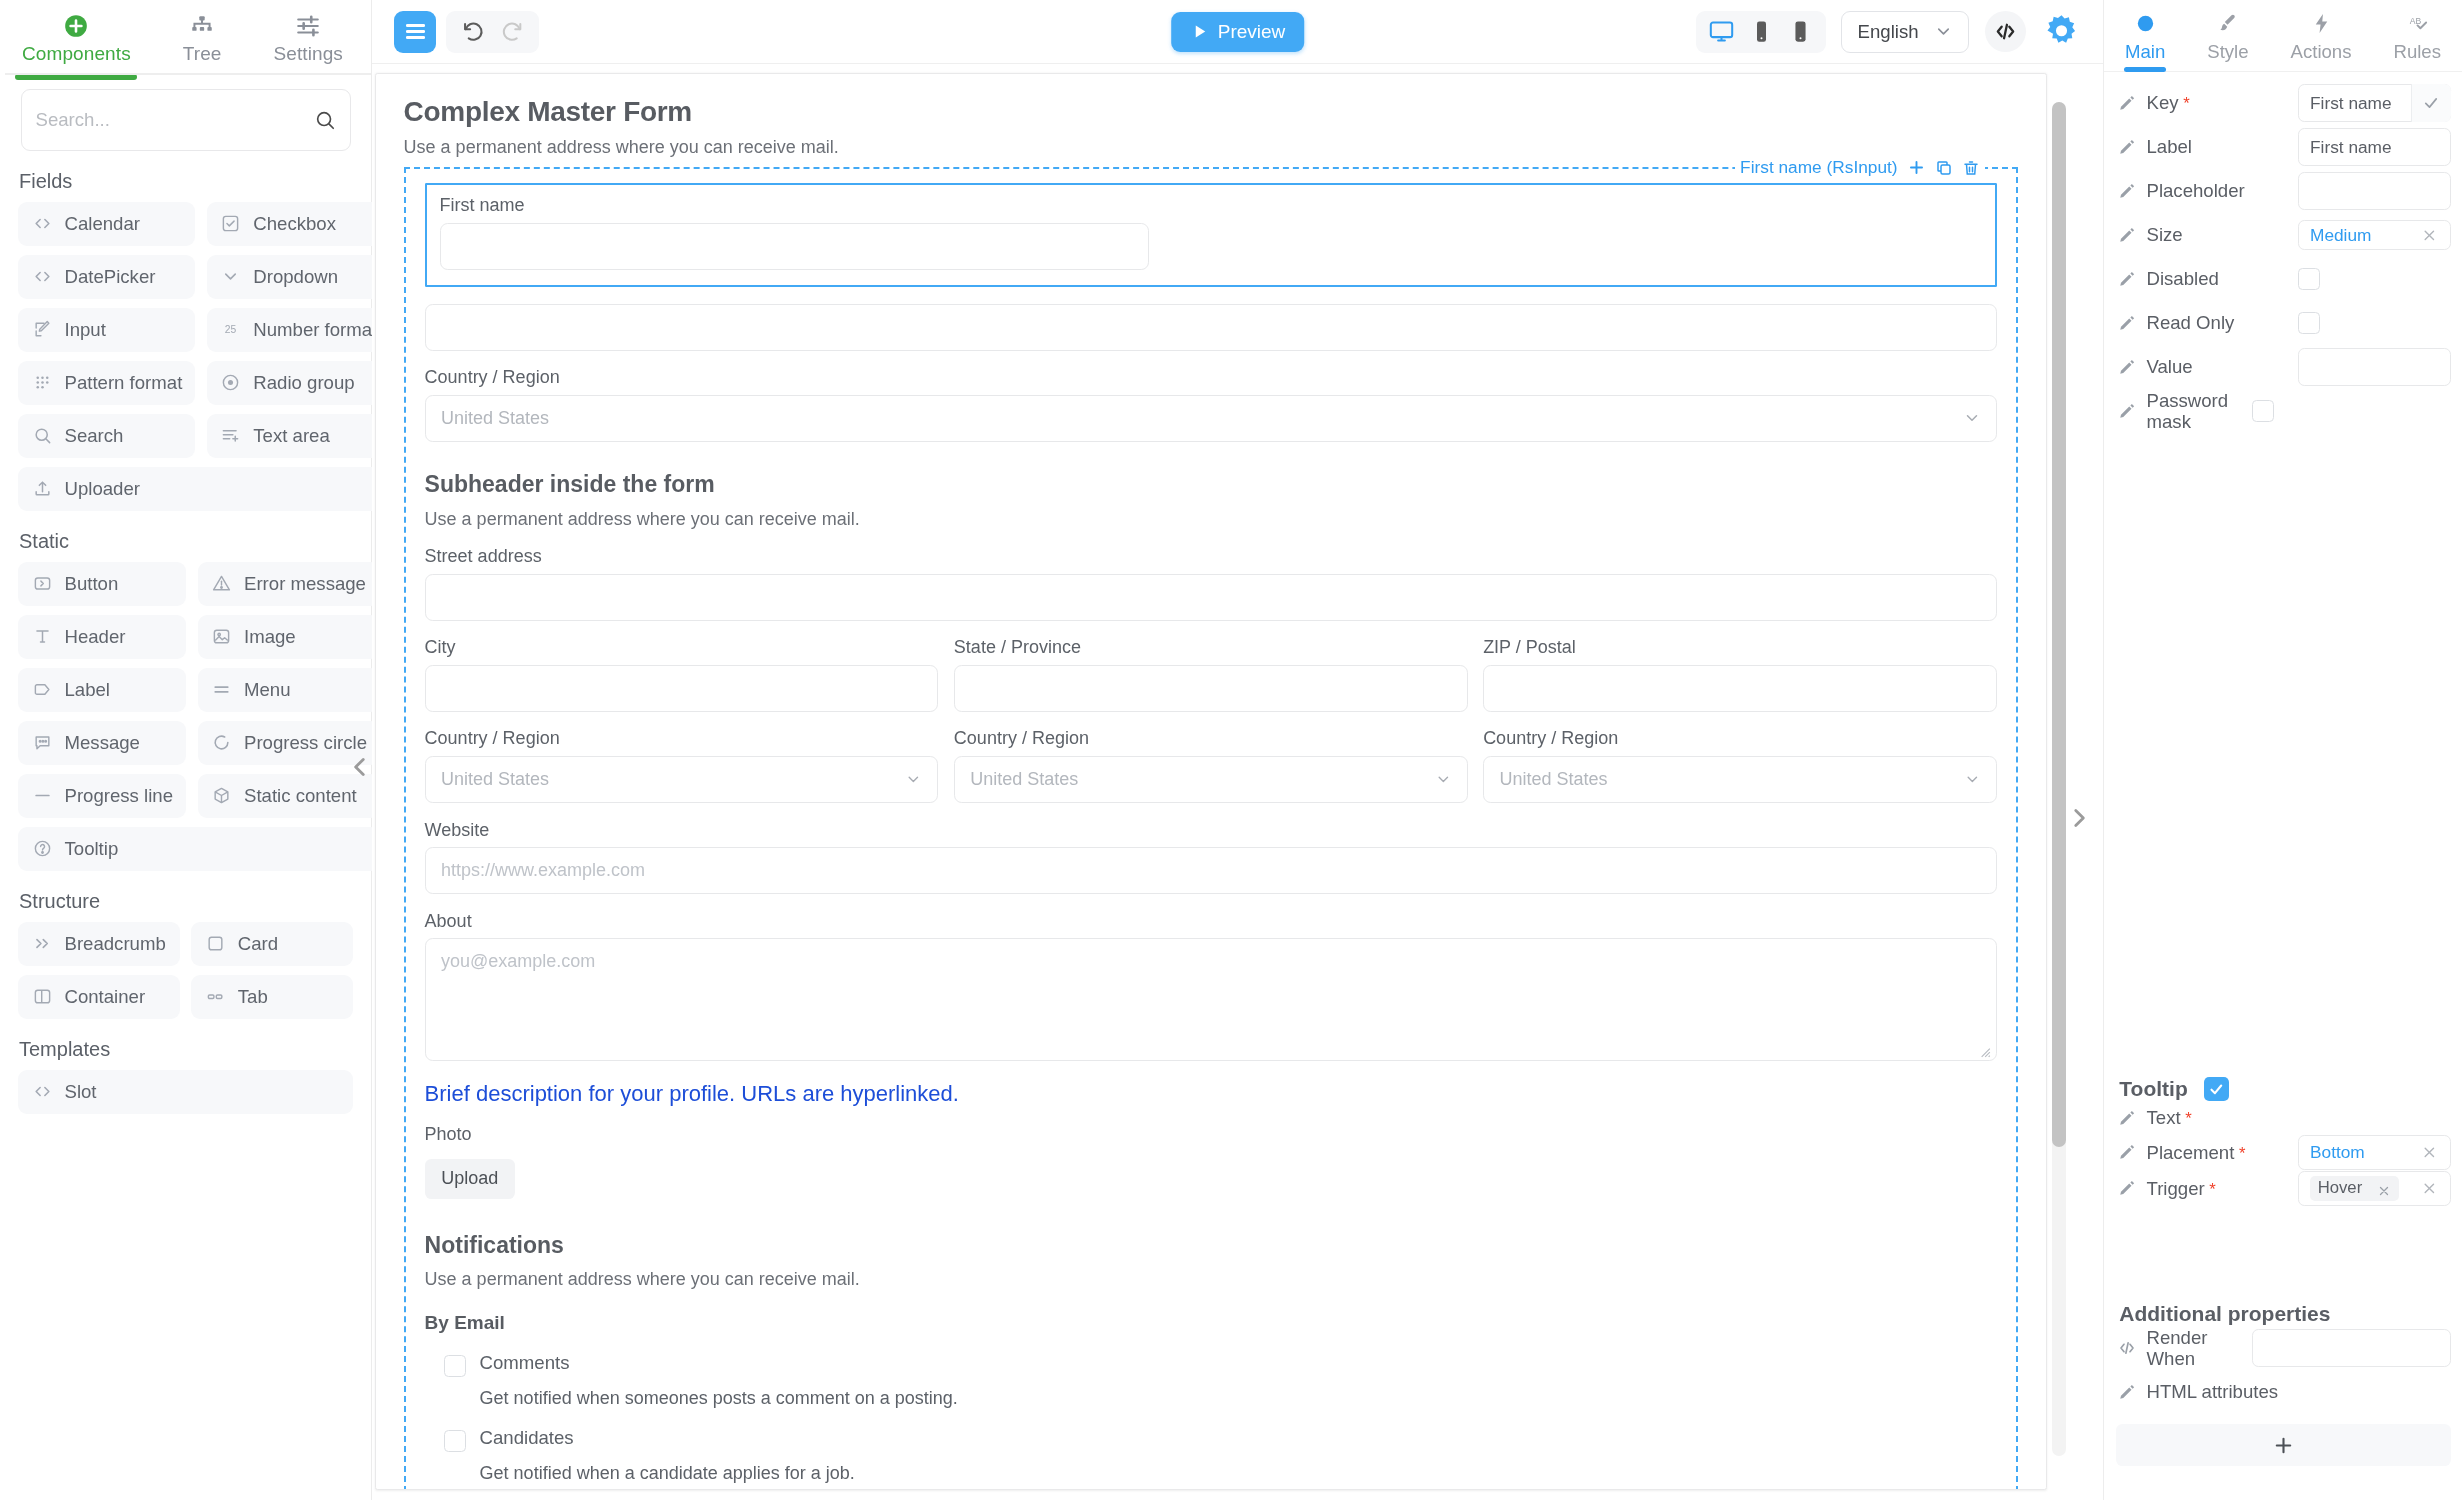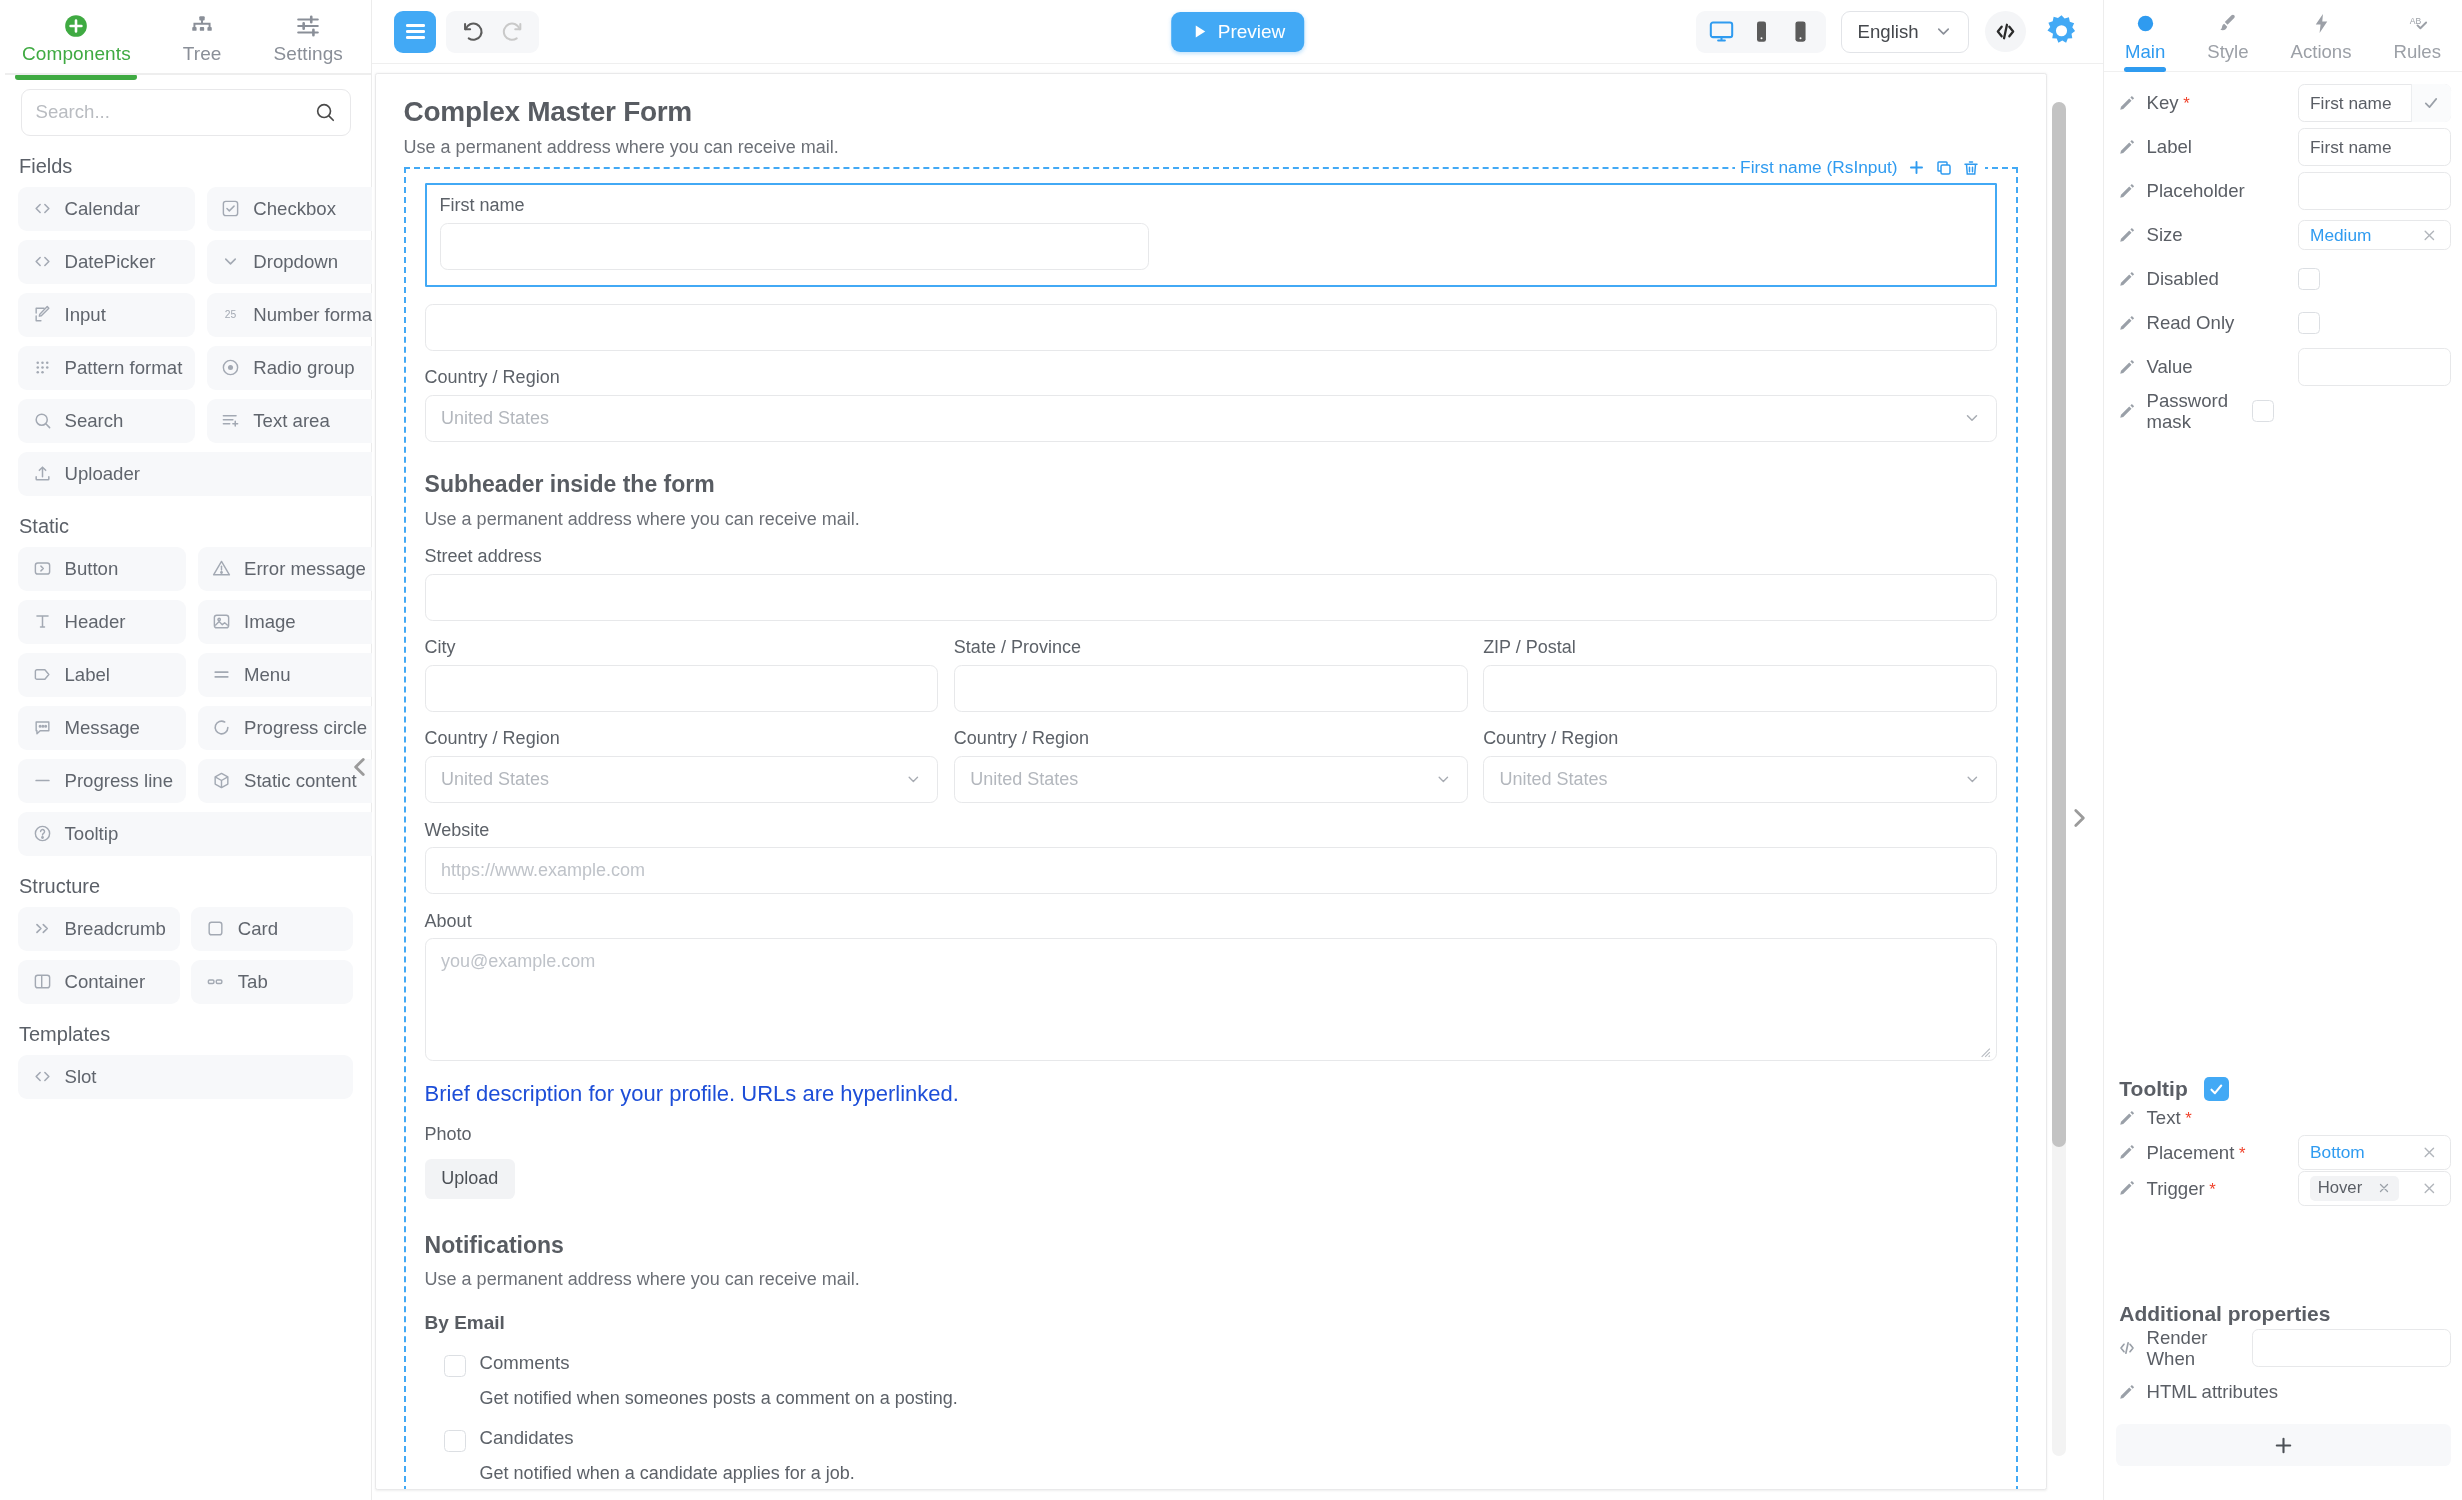--- a/index.html
+++ b/index.html
@@ -21,21 +21,21 @@
   .side-tab { display: flex; flex-direction: column; align-items: center; justify-content: flex-start;
               padding: 0 22px; cursor: pointer; position: relative; }
   .side-tab .st-icon { height: 28px; display: flex; align-items: center; justify-content: center; }
   .side-tab .st-label { font-size: 19px; color: #8a8f98; margin-top: 3.8px; letter-spacing: 0.1px; }
   .side-tab.active .st-label { color: #3faa42; }
   .side-tab.active::after { content: ""; position: absolute; bottom: -7.7px; left: 15.4px; right: 15.4px;
                             height: 5.8px; background: #3faa42; border-radius: 3.2px; }
   .side-tabs-underline { position: absolute; left: 5.1px; right: 0; bottom: -2.6px; height: 1.9px; background: #eeeeee; }
 
   .search-wrap { padding: 16.7px 20.5px 0 20.5px; }
-  .search-box { display: flex; align-items: center; height: 47px; border: 1.3px solid #e8e8ea;
+  .search-box { display: flex; align-items: center; height: 62px; border: 1.3px solid #e8e8ea;
                 border-radius: 9px; padding: 4px 14px; }
   .search-box input { border: none; outline: none; flex: 1; font-size: 18.6px; color: #444;
                       font-family: "Liberation Sans", sans-serif; background: transparent; }
   .search-box input::placeholder { color: #b9bcc1; }
 
   .group-title { font-size: 20px; color: #5b6068; padding: 19px 0 9px 19px; }
   .grid { display: grid; grid-template-columns: 1fr 1fr; gap: 9px 11.5px; padding: 0 18px; }
   .chip { display: flex; align-items: center; gap: 11.5px; height: 44px; border-radius: 9px;
           background: #f7f8fa; padding: 0 13px; cursor: grab; }
   .chip-label { font-size: 18.6px; color: #60656d; white-space: nowrap; }
@@ -177,21 +177,21 @@
   .tooltip-sec { position: absolute; left: 0; right: 0; top: 1077px; padding: 0 11.5px; }
   .tt-head { display: flex; align-items: center; gap: 16.7px; padding-left: 3.8px; }
   .tt-title { font-size: 21px; font-weight: bold; color: #5a5e65; }
   .tt-check { width: 24.4px; height: 24.4px; border-radius: 5.1px; background: #42a9f5;
               display: flex; align-items: center; justify-content: center; color: #fff; font-size: 18px; cursor: pointer; }
   .tt-ta-wrap { position: relative; margin-top: 3.8px; }
   .tt-ta { width: 100%; height: 55px; border: 1.3px solid #e7e8ea; border-radius: 6.4px;
            padding: 7.7px 11.5px; font-size: 17.3px; color: #5a5e65; resize: none; outline: none;
            font-family: "Liberation Sans", sans-serif; }
   .tt-grip { position: absolute; right: 5.1px; bottom: 5.1px; width: 11.5px; height: 11.5px; pointer-events: none; }
-  .chipv { display: inline-flex; align-items: center; gap: 15px; background: #f2f3f5;
+  .chipv { display: inline-flex; align-items: flex-end; gap: 15px; background: #f2f3f5;
            border-radius: 5.1px; padding: 2.6px 7.7px; font-size: 16.7px; color: #5a5e65; }
   .chipv .cx { color: #9aa0a8; font-size: 15.4px; cursor: pointer; }
 
   .addprops { position: absolute; left: 0; right: 0; top: 1302px; padding: 0 11.5px; }
   .ap-title { font-size: 21px; font-weight: bold; color: #5a5e65; padding-left: 3.8px; }
   .plus-btn { margin-top: 10.3px; height: 42px; background: #f7f8fa; border-radius: 6.4px;
               display: flex; align-items: center; justify-content: center; color: #4c5056;
               font-size: 26px; cursor: pointer; }
 
   svg { display: block; }

